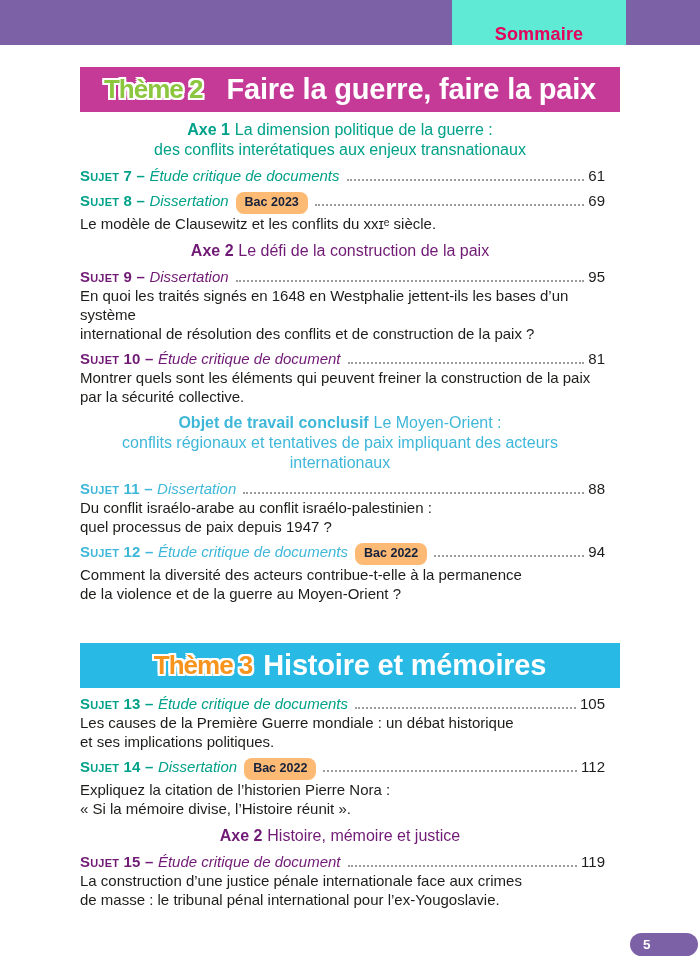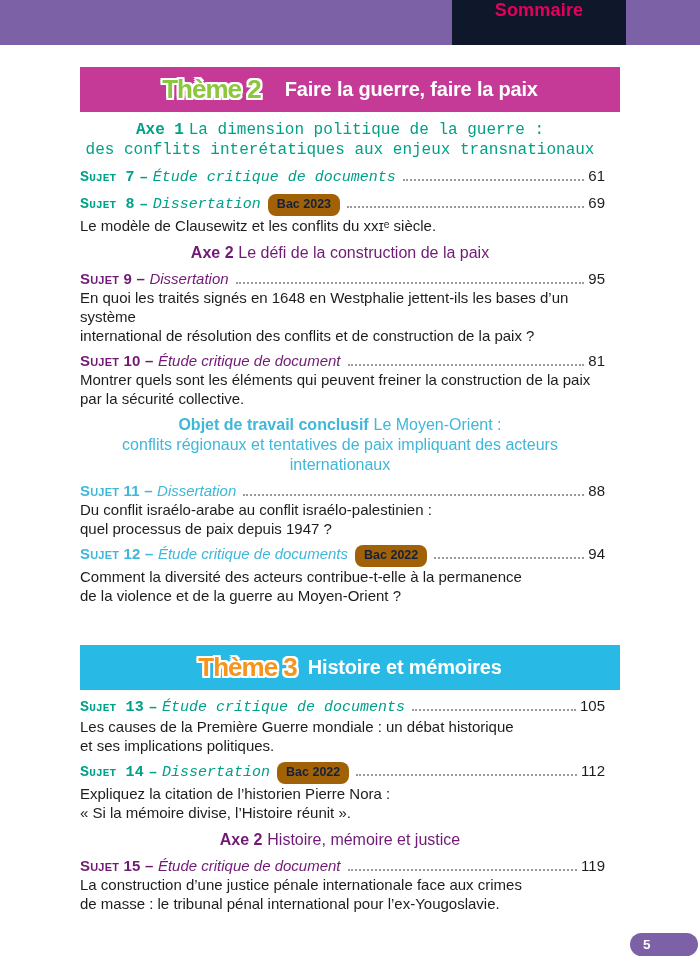--- a/index.html
+++ b/index.html
@@ -3,56 +3,56 @@
 <meta charset="utf-8">
 <style>
   html,body{margin:0;padding:0;background:#fff;}
   .sheet{
     position:relative;width:700px;height:980px;background:#ffffff;overflow:hidden;
     font-family:"Liberation Sans","DejaVu Sans",sans-serif;color:#1d1d1b;
   }
   
   .topband{position:absolute;top:0;left:0;width:700px;height:45px;background:#7d61a6;}
   .som-tab{
-    position:absolute;top:0;left:452px;width:174px;height:45px;background:#0f172a;
-    display:flex;align-items:flex-start;justify-content:center;
+    position:absolute;top:0;left:452px;width:174px;height:45px;background:#5eead4;
+    display:flex;align-items:flex-end;justify-content:center;
   }
   .som-tab span{color:#e4005b;font-size:18px;font-weight:700;letter-spacing:.2px;}
   
   .content{position:absolute;left:80px;top:45px;width:540px;}
   
   .banner{height:45px;display:flex;align-items:center;justify-content:center;gap:11px;}
   .banner-magenta{background:#c63a97;margin-top:22px;gap:24px;}
   .banner-cyan{background:#29b9e5;margin-top:40px;}
   .tlabel{
     font-size:26px;font-weight:700;letter-spacing:-1px;
     text-shadow:-2px -2px 0 #fff,2px -2px 0 #fff,-2px 2px 0 #fff,2px 2px 0 #fff,
                 -2px 0 0 #fff,2px 0 0 #fff,0 -2px 0 #fff,0 2px 0 #fff,
                 -1px -2px 0 #fff,1px 2px 0 #fff;
   }
   .tlabel-green{color:#8cc63e;}
   .tlabel-orange{color:#f6941e;}
-  .ttitle{color:#ffffff;font-size:20px;font-weight:700;letter-spacing:-.2px;}
+  .ttitle{color:#ffffff;font-size:29px;font-weight:700;letter-spacing:-.2px;}
   
   .axe,.objet{width:520px;text-align:center;font-size:16px;line-height:20px;}
   .axe{margin:8px 0 2px;}
   .objet{margin:7px 0 2px;}
   .axe .b,.objet .b{font-weight:700;margin-right:.30em;}
   
-  .c-teal{color:#00a189;font-family:Liberation Mono, monospace;}
+  .c-teal{color:#00a189;}
   .c-pink{color:#701a75;}
   .c-cyan{color:#3eb7d9;}
   
   .sujet{margin-top:6px;}
   .srow{display:flex;align-items:baseline;font-size:15px;line-height:19px;padding-right:15px;}
   .snum{font-variant:small-caps;font-weight:700;letter-spacing:.2px;margin-right:.30em;}
   .sdash{font-weight:700;margin-right:.30em;}
   .stype{font-style:italic;}
   .badge{
-    background:#a16207;color:#15213b;font-weight:700;font-size:12.5px;
+    background:#fdba74;color:#15213b;font-weight:700;font-size:12.5px;
     padding:1px 9px 2px;border-radius:8px;margin-left:7px;white-space:nowrap;
   }
   .leader{flex:1;height:0;border-bottom:2px dotted #9a9a9a;margin:0 4px 0 7px;}
   .spage{color:#1d1d1b;}
   .sdesc{font-size:15px;line-height:19px;margin-top:0;}
   
   .page-pill{
     position:absolute;left:630px;top:933px;width:68px;height:23px;background:#7d61a6;
     border-radius:12px;color:#fff;font-size:13.5px;font-weight:700;
     display:flex;align-items:center;

